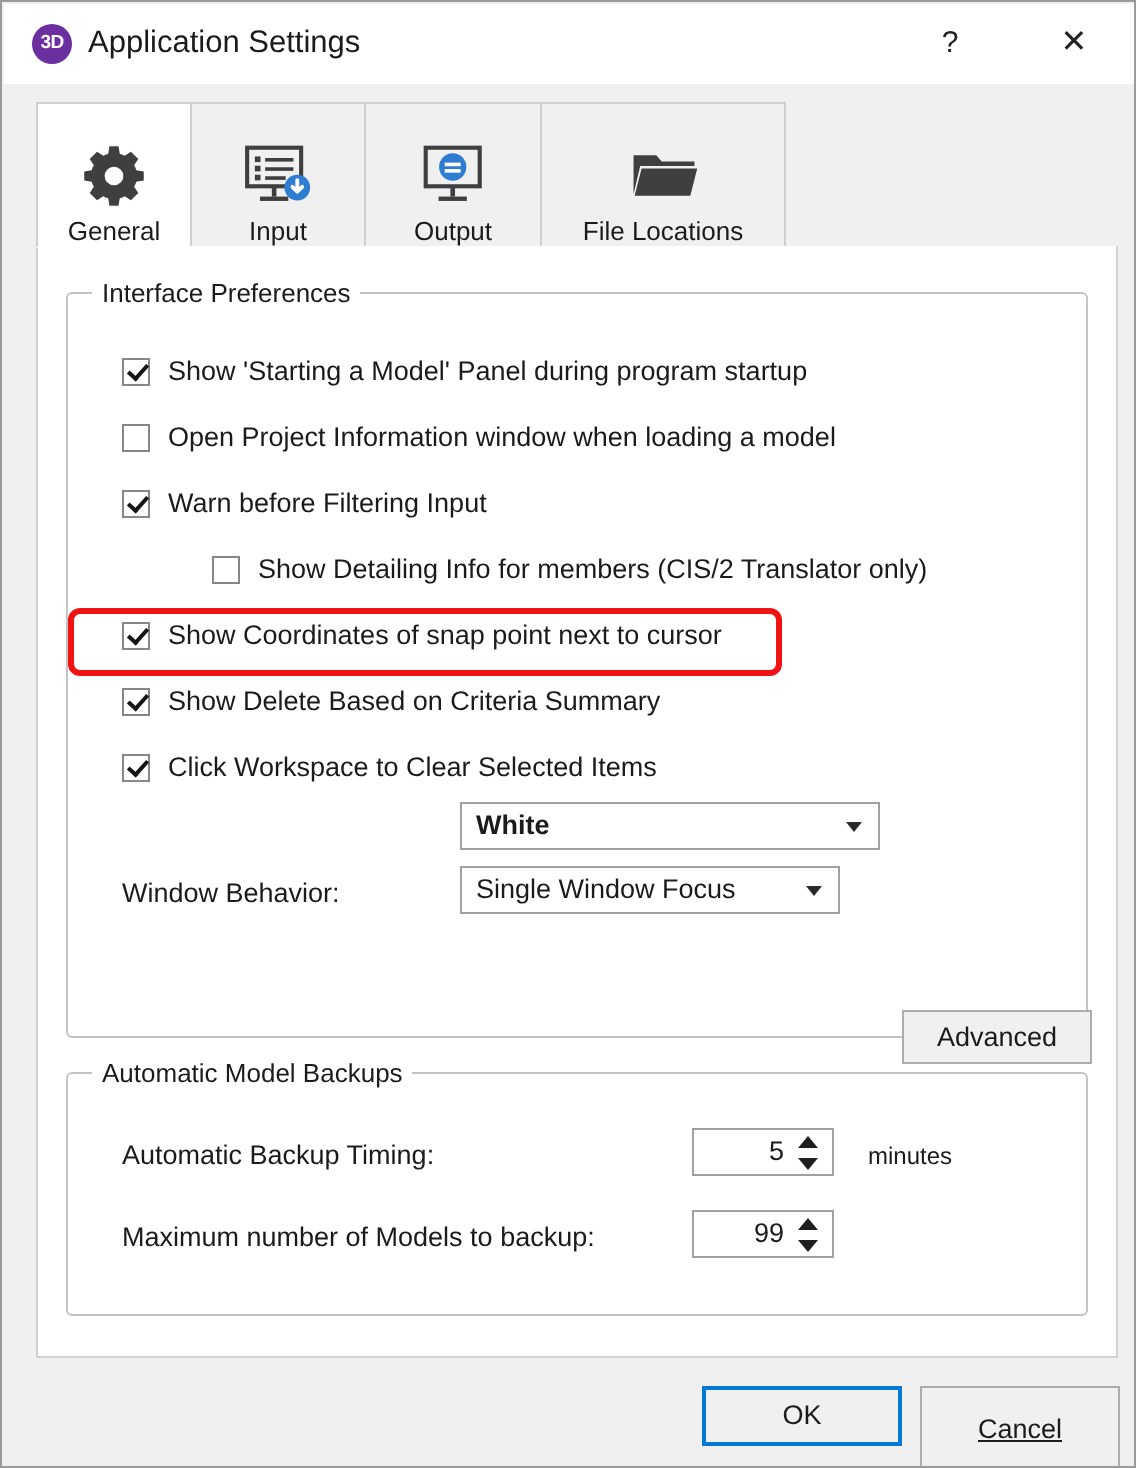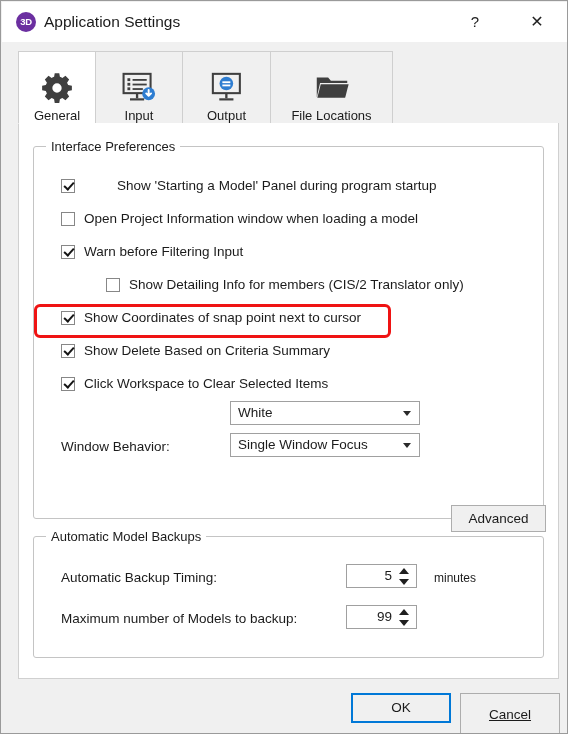--- a/index.html
+++ b/index.html
@@ -360,21 +360,21 @@
       </div>
 
     </div>
   </div>
 
   <div class="panel">
 
     <div class="group" id="group-interface">
       <div class="group-title">Interface Preferences</div>
 
-      <div class="cb-row" style="top:29px;gap:33px;">
+      <div class="cb-row" style="top:29px;">
         <span class="cb-box checked"></span>
         <span class="cb-label">Show 'Starting a Model' Panel during program startup</span>
       </div>
 
       <div class="cb-row" style="top:62px;">
         <span class="cb-box"></span>
         <span class="cb-label">Open Project Information window when loading a model</span>
       </div>
 
       <div class="cb-row" style="top:95px;">
@@ -395,21 +395,21 @@
       <div class="cb-row" style="top:194px;">
         <span class="cb-box checked"></span>
         <span class="cb-label">Show Delete Based on Criteria Summary</span>
       </div>
 
       <div class="cb-row" style="top:227px;">
         <span class="cb-box checked"></span>
         <span class="cb-label">Click Workspace to Clear Selected Items</span>
       </div>
 
-      <div class="combo" style="left:196px; top:254px; width:190px;">
+      <div class="combo" style="left:196px; top:254px; width:210px;font-weight:bold;">
         <span class="combo-text">White</span>
         <span class="combo-arrow"></span>
       </div>
 
       <div class="field-label" style="left:27px; top:292px;">Window Behavior:</div>
       <div class="combo" style="left:196px; top:286px; width:190px;padding-left:44px;">
         <span class="combo-text">Single Window Focus</span>
         <span class="combo-arrow"></span>
       </div>
 

